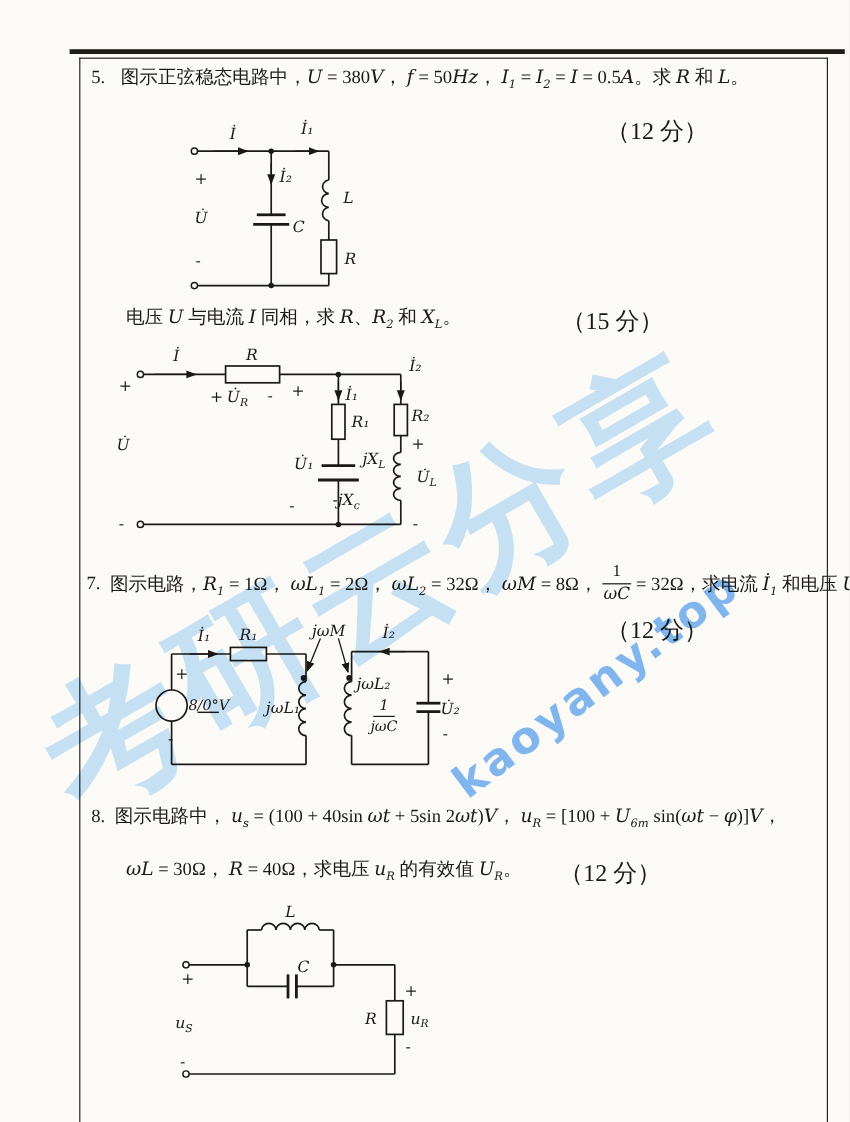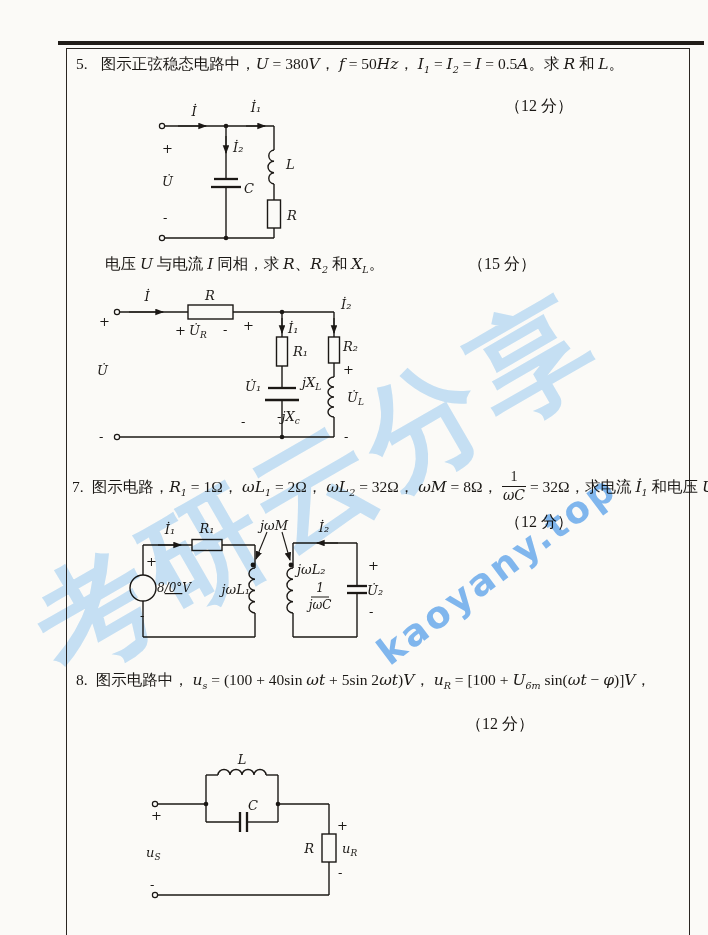--- a/index.html
+++ b/index.html
@@ -3,21 +3,21 @@
 <meta charset="utf-8">
 <style>
   html,body{margin:0;padding:0;background:#e8e8e8;}
   .page{position:relative;width:708px;height:935px;background:#fbfaf7;overflow:hidden;
         font-family:"Liberation Serif","DejaVu Serif",serif;color:#1b1815;}
   .toprule{position:absolute;left:58px;top:41px;width:646px;height:3.5px;background:#211d19;}
   .frame{position:absolute;left:66px;top:48px;width:622px;height:887px;
          border-top:1.6px solid #2a2521;border-left:1.6px solid #2a2521;border-right:1.6px solid #2a2521;}
   .line{position:absolute;white-space:nowrap;font-size:15.5px;z-index:2;}
   .line .no{margin-right:13px;}
-  .pts{position:absolute;white-space:nowrap;font-size:16px;z-index:2;}
+  .pts{position:absolute;white-space:nowrap;font-size:20px;z-index:2;}
   i{font-family:"DejaVu Serif",serif;font-style:italic;}
   sub{font-family:"DejaVu Serif",serif;font-style:italic;font-size:0.62em;line-height:0;}
   .frac{display:inline-flex;flex-direction:column;align-items:center;vertical-align:middle;
         font-size:14px;margin:0 4px;line-height:1.05;}
   .frac .fbar{width:24px;border-top:1.4px solid #1b1815;margin:1px 0;}
   .p7line{display:flex;align-items:center;height:42px;}
   svg.ckt{position:absolute;z-index:2;overflow:visible;}
   svg.ckt line, svg.ckt path, svg.ckt rect, svg.ckt circle{stroke:#1b1815;stroke-width:1.4;fill:none;}
   svg.ckt .plate{stroke-width:2.3;}
   svg.ckt .dot{fill:#1b1815;stroke:none;}
@@ -199,20 +199,21 @@
     <text class="sm" x="210" y="72" text-anchor="middle">1</text>
     <text class="sm" x="210" y="89" text-anchor="middle">jωC</text>
     <text class="sign" x="258" y="50">+</text>
     <text x="257" y="75">U̇₂</text>
     <text class="sign" x="259" y="96">-</text>
   </svg>
 
   <div class="line" style="left:76px;top:670px;">
     <span class="no" style="margin-right:8px;">8.</span><span>图示电路中， <i>u</i><sub>s</sub> = (100 + 40sin <i>ωt</i> + 5sin 2<i>ωt</i>)<i>V</i>， <i>u</i><sub>R</sub> = [100 + <i>U</i><sub>6m</sub> sin(<i>ωt</i> − <i>φ</i>)]<i>V</i>，</span>
   </div>
+  <div class="line" style="left:105px;top:714px;"><i>ωL</i> = 30Ω， <i>R</i> = 40Ω，求电压 <i>u</i><sub>R</sub> 的有效值 <i>U</i><sub>R</sub>。</div>
   <div class="pts" style="left:466px;top:714px;">（12 分）</div>
 
   <svg class="ckt" style="left:100px;top:752px;" width="340" height="175" viewBox="0 0 340 175">
     <g>
       <line x1="55" y1="52" x2="106" y2="52"></line>
       <line x1="106" y1="23" x2="106" y2="70"></line>
       <line x1="106" y1="23" x2="118" y2="23"></line>
       <path d="M118,23 a6,5.5 0 0 1 12,0 a6,5.5 0 0 1 12,0 a6,5.5 0 0 1 12,0 a6,5.5 0 0 1 12,0"></path>
       <line x1="166" y1="23" x2="178" y2="23"></line>
       <line x1="178" y1="23" x2="178" y2="70"></line>

